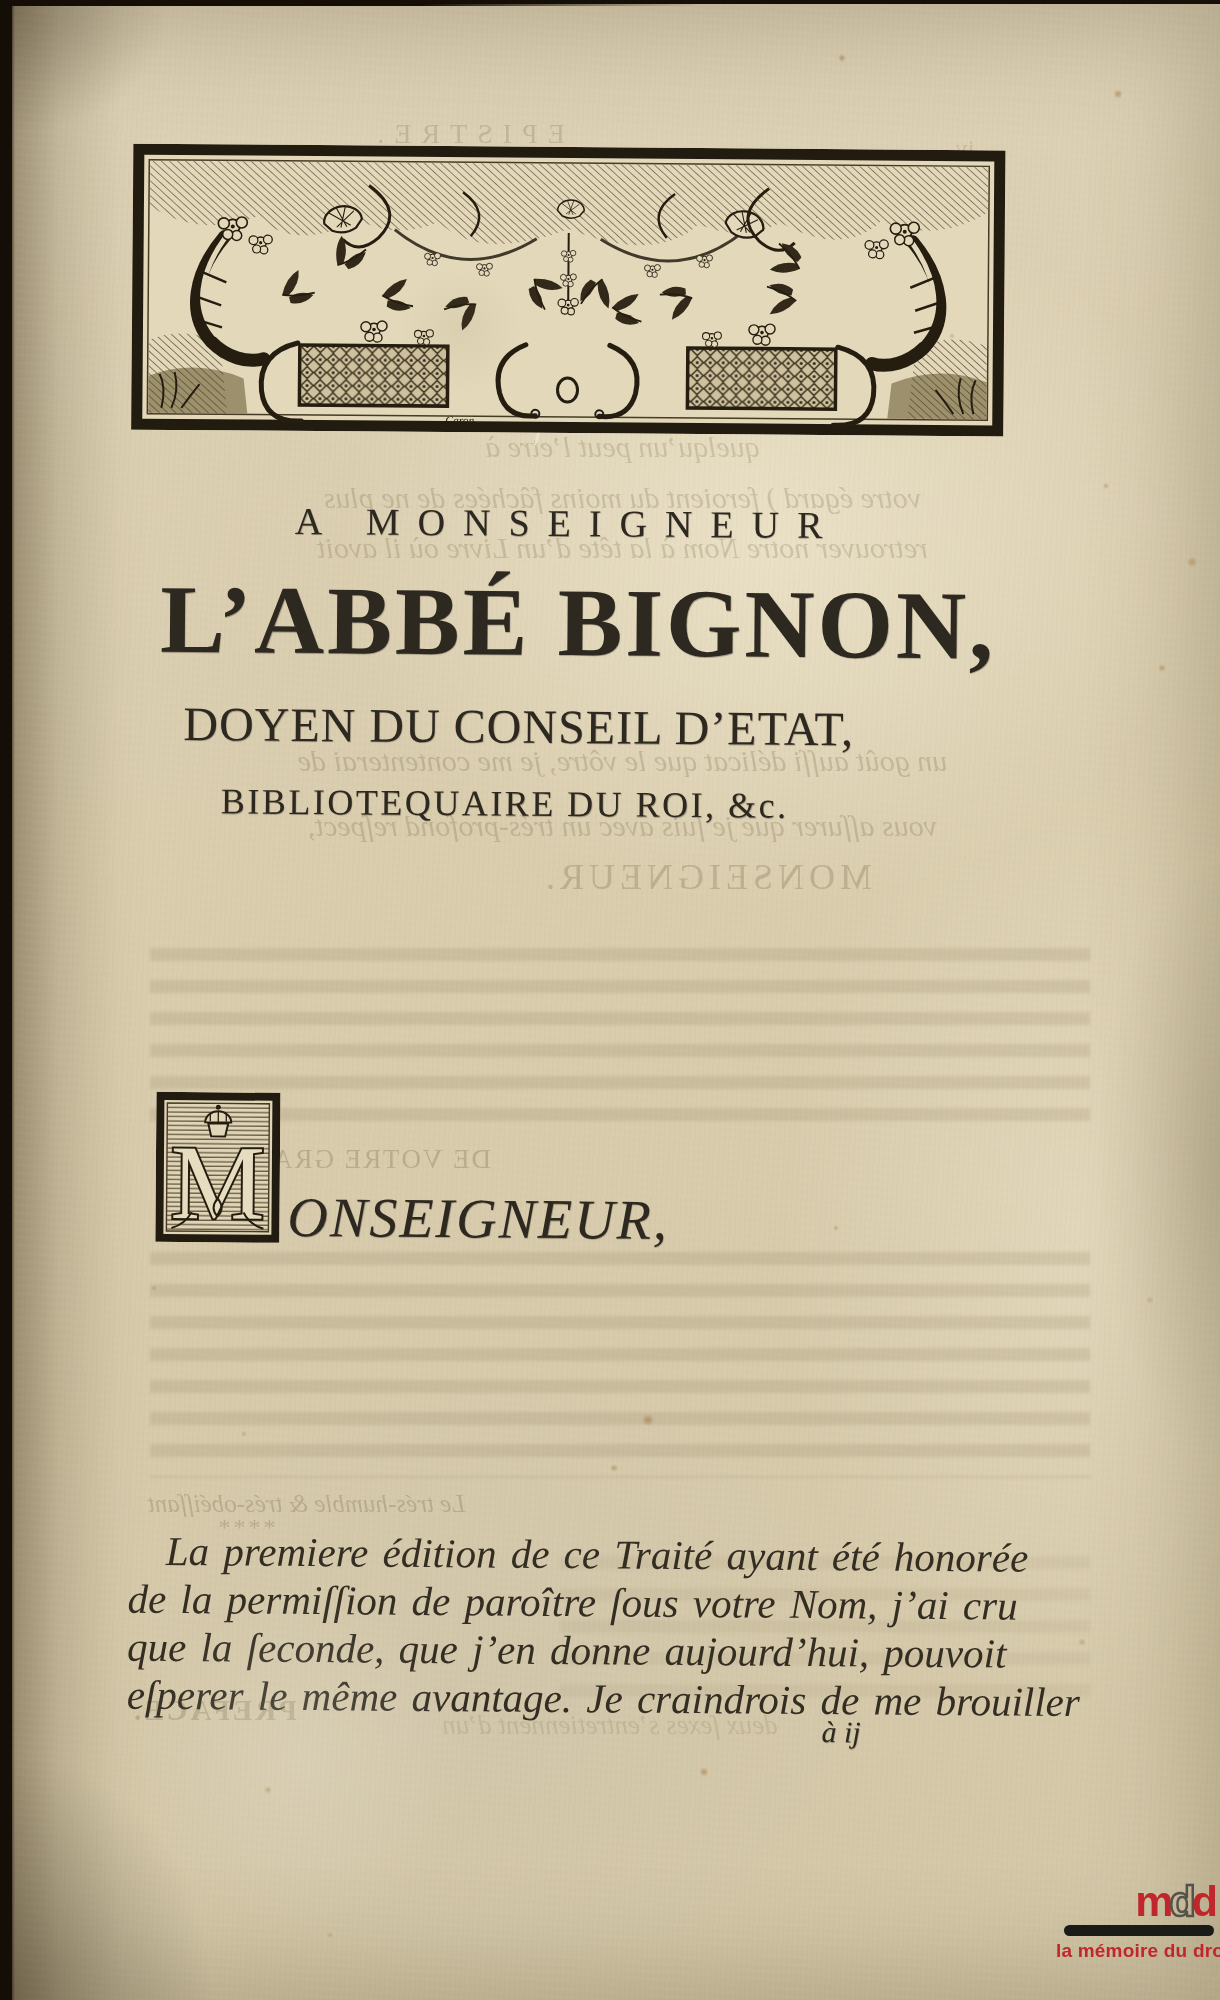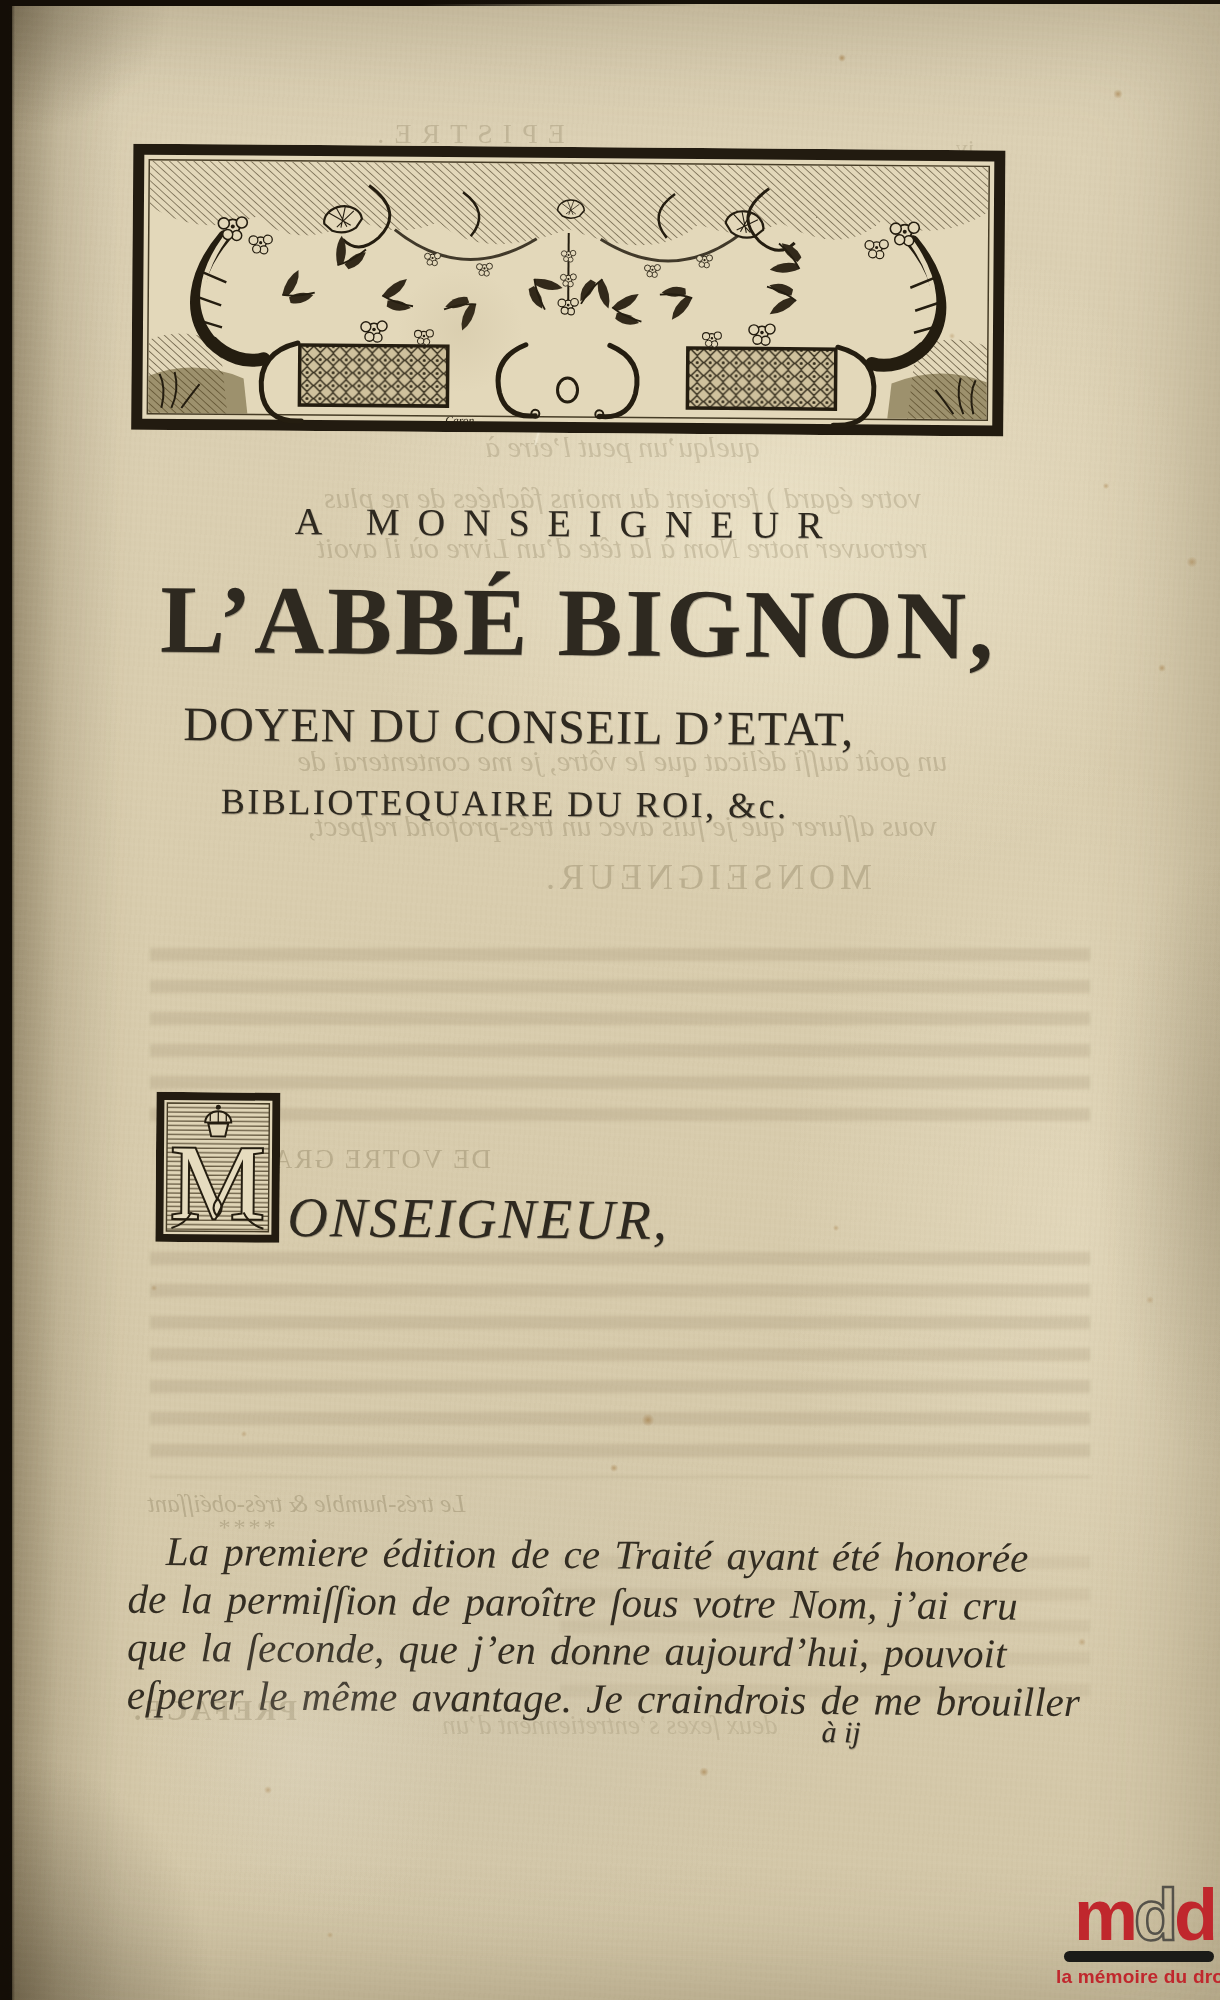--- a/index.html
+++ b/index.html
@@ -64,21 +64,21 @@
   #edge-left{left:0;top:0;width:15px;height:2000px;
     background:linear-gradient(90deg,#140e07 0 55%, rgba(20,14,7,0));}
   #edge-top{left:0;top:0;width:700px;height:6px;
     background:linear-gradient(90deg,#140e07 0 60%, rgba(20,14,7,0));}
   #crease{left:572px;top:158px;width:2px;height:292px;
     background:rgba(242,235,214,0.75);box-shadow:0 0 3px rgba(242,235,214,0.7);
     transform:rotate(15deg);}
   
   #mdd{left:1056px;top:1882px;width:158px;text-align:right;
        font-family:"Liberation Sans",sans-serif;}
-  #mdd .word{font-size:72px;font-weight:bold;line-height:0.92;letter-spacing:-4px;}
+  #mdd .word{font-size:43px;font-weight:bold;line-height:0.92;letter-spacing:-4px;}
   #mdd .red{color:#c0272d;}
   #mdd .outline{color:transparent;-webkit-text-stroke:2.5px #55524a;}
   #mdd .bar{margin:3px 0 4px auto;width:150px;height:11px;background:#1b1b18;border-radius:6px;}
   #mdd .tag{font-size:19px;font-weight:bold;color:#c0272d;letter-spacing:0.2px;white-space:nowrap;}
 </style>
 </head>
 <body>
 
 <div id="stage">
 

